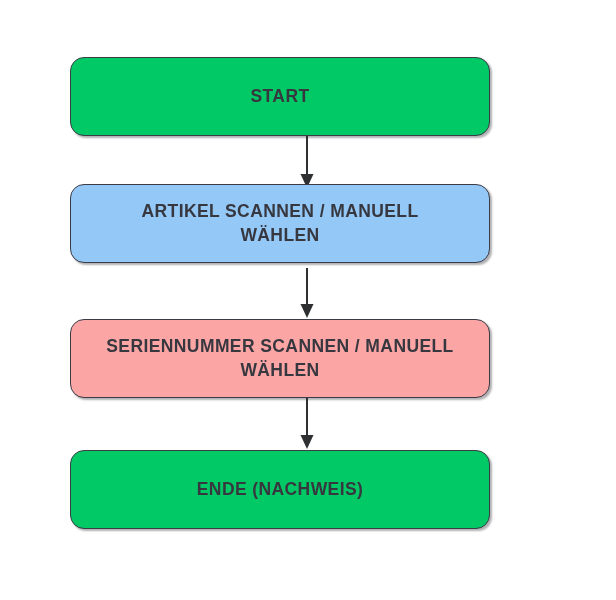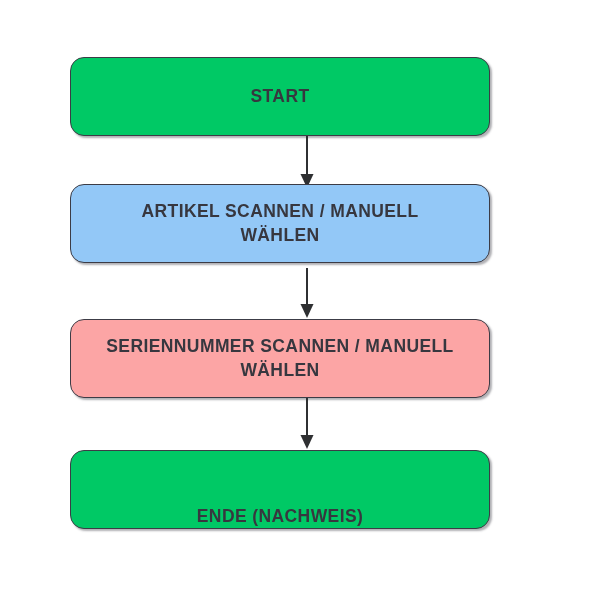--- a/index.html
+++ b/index.html
@@ -98,17 +98,17 @@
 WÄHLEN</span>
   </div>
 
   <div class="connector" id="connector-3">
     <svg width="28" height="53" viewBox="0 0 28 53" xmlns="http://www.w3.org/2000/svg">
       <line x1="14" y1="0" x2="14" y2="40" stroke="#2f3032" stroke-width="2"></line>
       <polygon points="14,51 7.5,37 20.5,37" fill="#2f3032"></polygon>
     </svg>
   </div>
 
-  <div class="node" id="node-ende" style="background:#00c965;align-items:flex-end;">
+  <div class="node" id="node-ende" style="background:#00c965;">
     <span class="node-label">ENDE (NACHWEIS)</span>
   </div>
 
 </div>
 
 </body></html>

